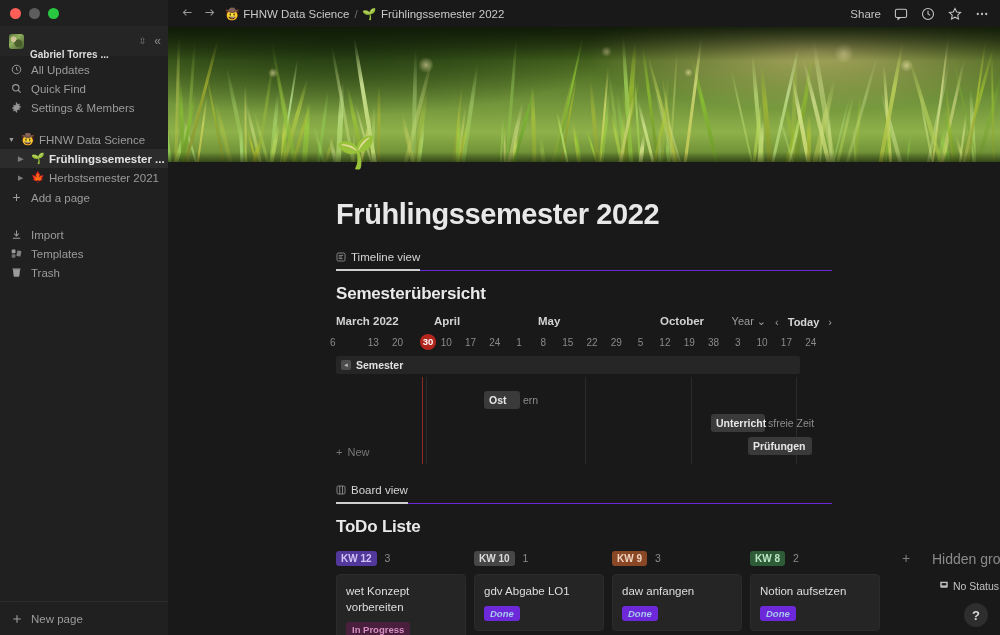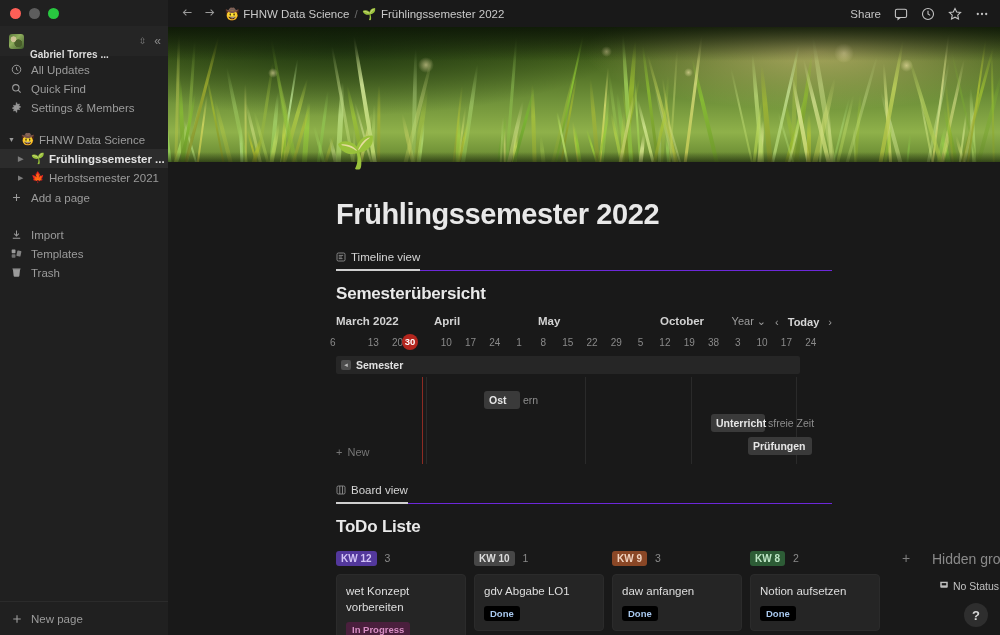--- a/index.html
+++ b/index.html
@@ -227,21 +227,21 @@
     background: #252525; border-radius: 4px;
     padding: 8px 9px 9px 9px; margin-bottom: 6px;
     border: 1px solid #2b2b2b;
   }
   .bcard-title { font-size: 11.5px; color: #dedede; line-height: 16px; }
   .badge {
     display: inline-block; margin-top: 7px;
     font-size: 9.5px; font-weight: 600;
     padding: 1px 6px; border-radius: 3px; line-height: 13px;
   }
-  .badge.done { background: #000000; color: #a8c8ee; }
+  .badge.done { background: #6d28d9; color: #a8c8ee; font-style: italic; }
   .badge.progress { background: #4a1f3d; color: #d88fc4; }
 
   .board-add {
     position: absolute; left: 566px; top: 0;
     font-size: 14px; color: #7e7e7e; line-height: 16px;
   }
   .hidden-groups {
     position: absolute; left: 596px; top: 1px;
     font-size: 14px; color: #8a8a8a; white-space: nowrap;
   }
@@ -625,21 +625,21 @@
             <span class="chev">‹</span>
             <span class="today">Today</span>
             <span class="chev">›</span>
           </div>
         </div>
 
         <div class="tl-days" id="tl-days">
             <span class="tl-day" style="left: -2px; overflow: hidden; width: 8px;">6</span>
             <span class="tl-day" style="left: 37.3px;">13</span>
             <span class="tl-day" style="left: 61.6px;">20</span>
-            <span class="tl-day today-pill" style="left: 74px; border-radius: 8px;">30</span>
+            <span class="tl-day today-pill" style="left: 92px; border-radius: 8px;">30</span>
             <span class="tl-day" style="left: 110.2px;">10</span>
             <span class="tl-day" style="left: 134.5px;">17</span>
             <span class="tl-day" style="left: 158.8px;">24</span>
             <span class="tl-day" style="left: 183.1px;">1</span>
             <span class="tl-day" style="left: 207.4px;">8</span>
             <span class="tl-day" style="left: 231.7px;">15</span>
             <span class="tl-day" style="left: 256px;">22</span>
             <span class="tl-day" style="left: 280.3px;">29</span>
             <span class="tl-day" style="left: 304.6px;">5</span>
             <span class="tl-day" style="left: 328.9px;">12</span>

